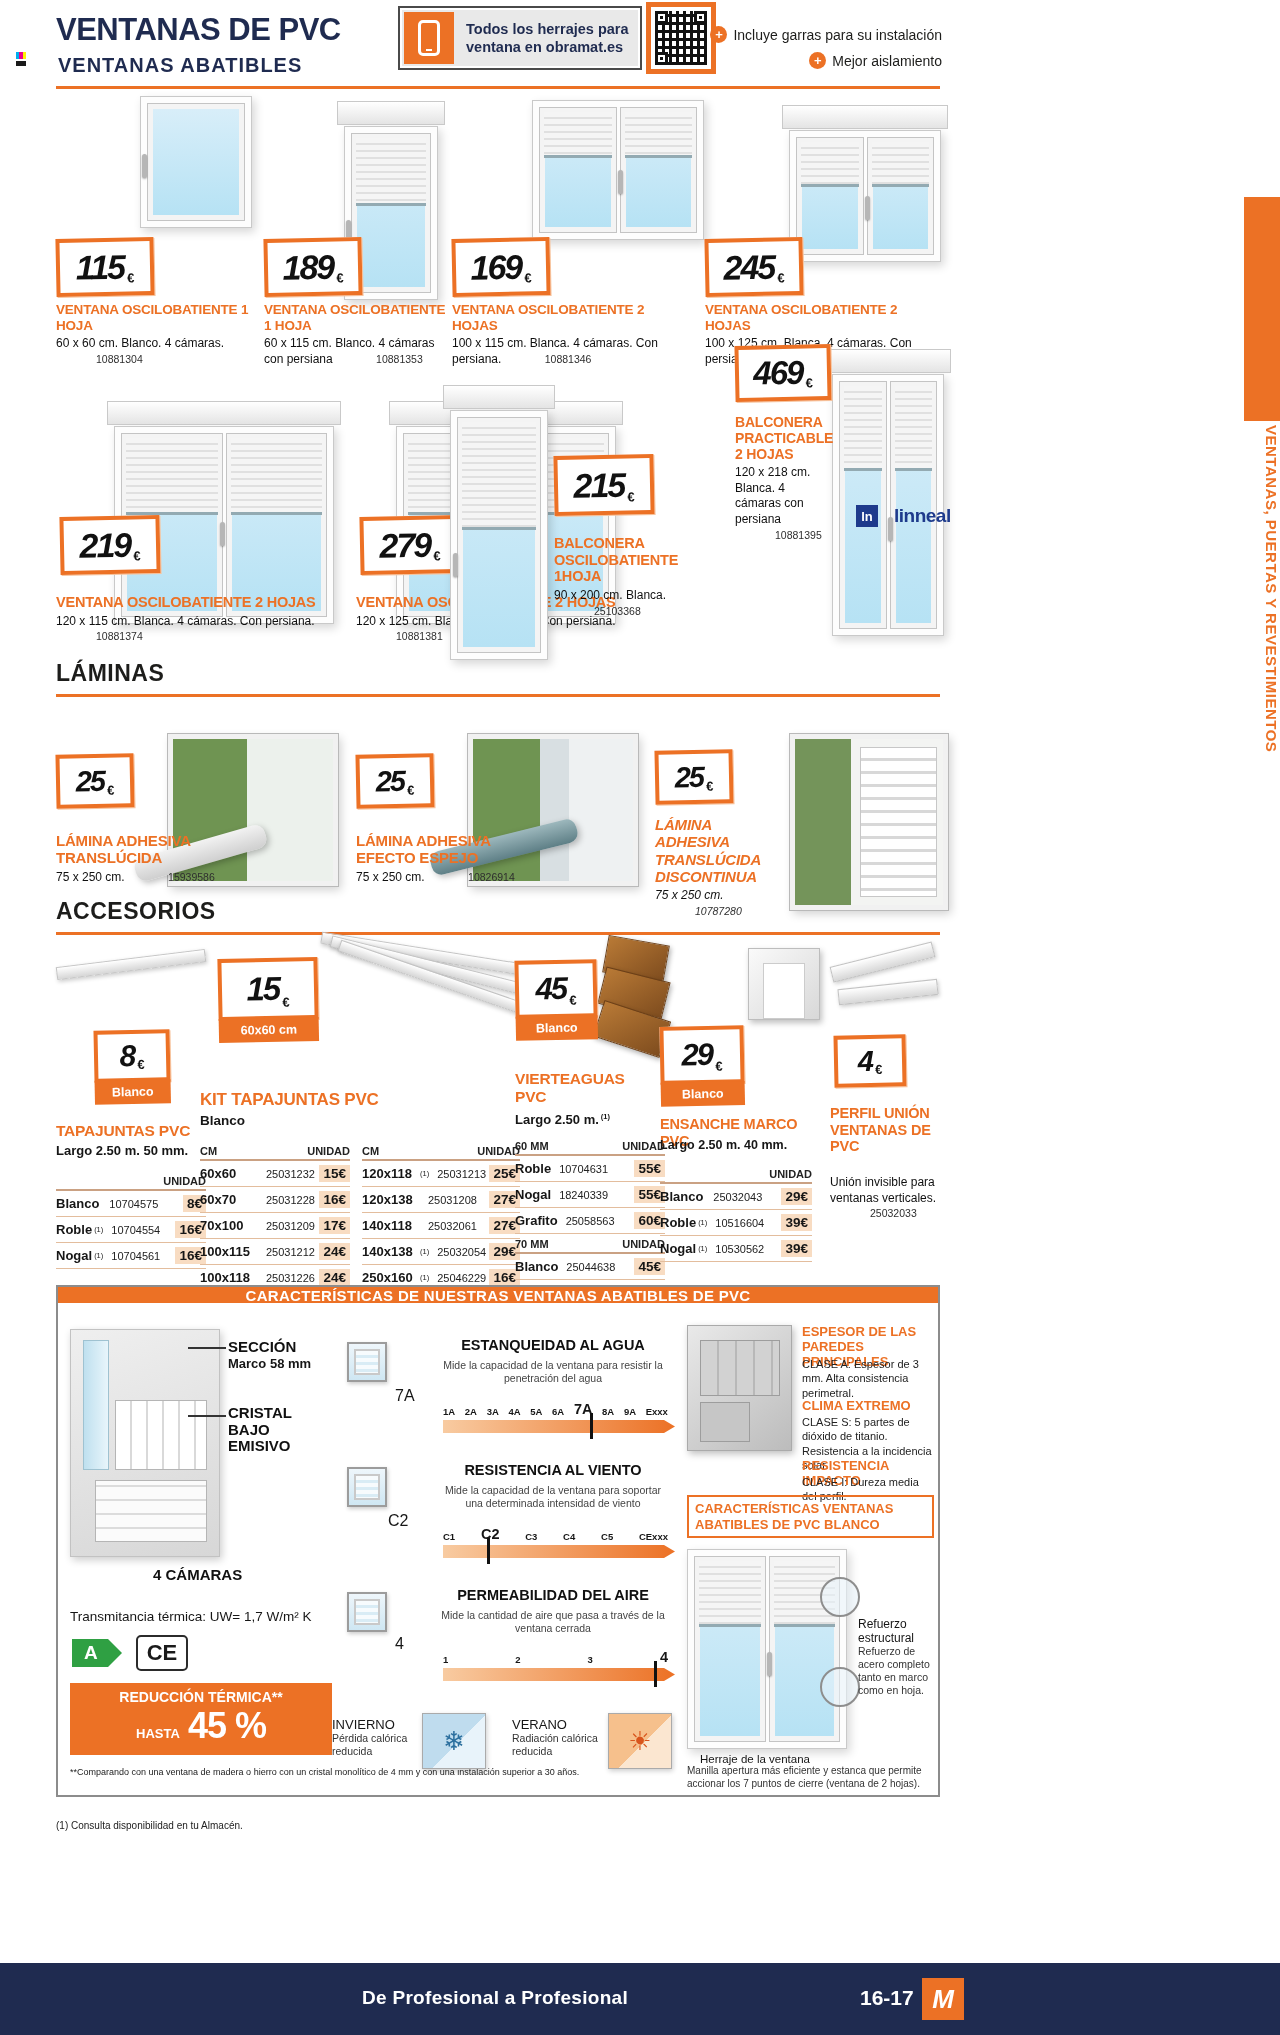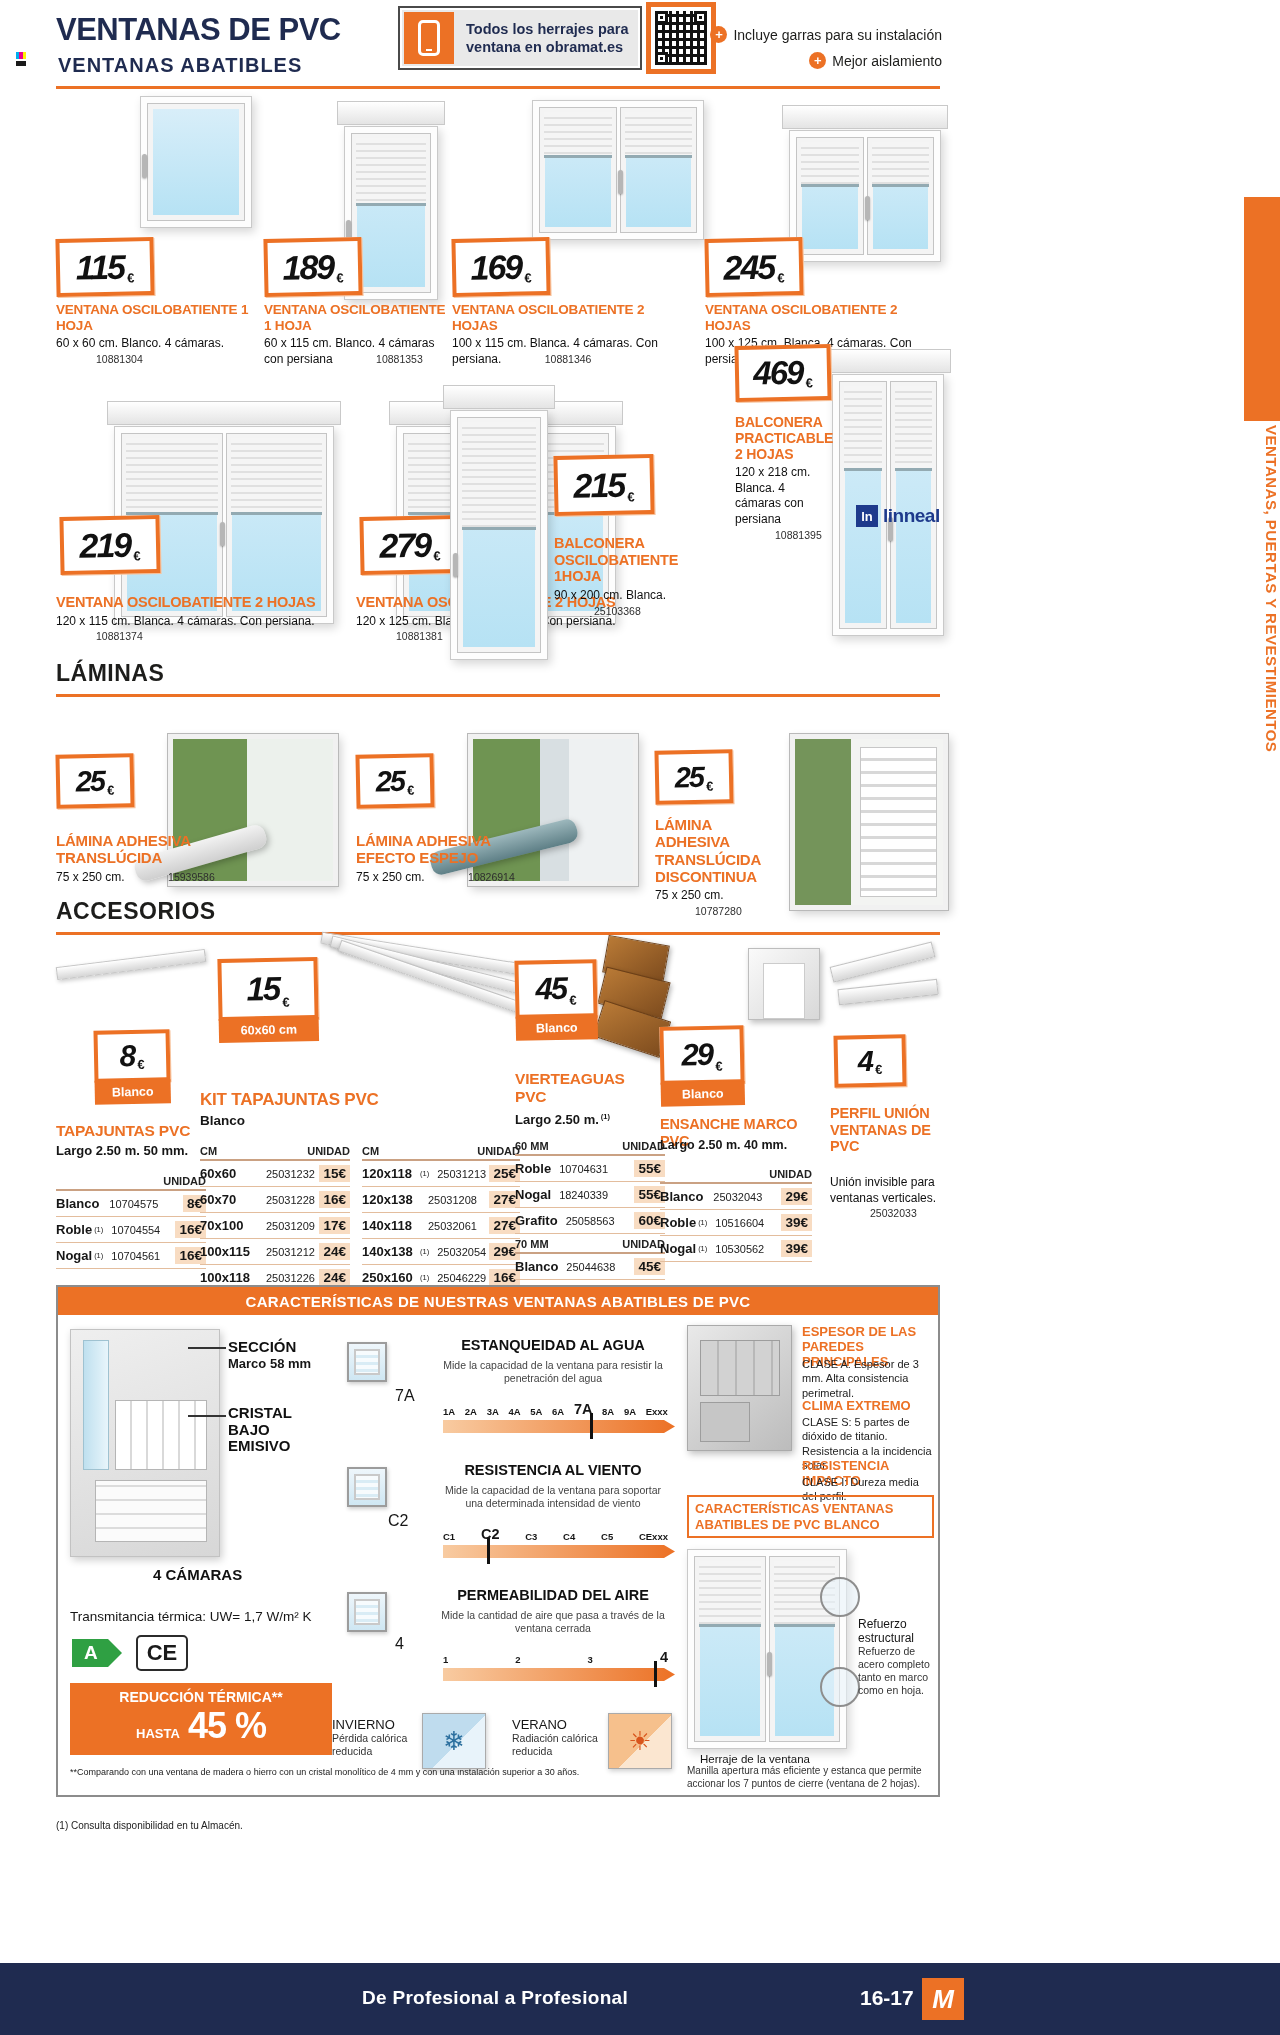--- a/index.html
+++ b/index.html
@@ -59,21 +59,21 @@
   
   .thead{display:flex;align-items:flex-end;font-size:11px;font-weight:bold;color:#222;border-bottom:2px solid #caa183;padding-bottom:2px;}
   .trow{display:flex;align-items:center;height:26px;border-bottom:1px solid var(--tline);}
   .tname{font-weight:bold;font-size:13px;}
   .tref{font-size:11px;color:#222;margin-left:8px;}
   .tprice{margin-left:auto;background:var(--peach);font-weight:800;font-size:13.5px;padding:1px 4px;}
   .sup{font-size:7.5px;vertical-align:super;margin-left:2px;}
 
   
   .fbox{position:absolute;border:2px solid #8c8c8c;background:#fff;}
-  .fhead{height:28px;background:var(--orange);color:#fff;font-weight:800;font-size:15px;display:flex;align-items:center;justify-content:center;letter-spacing:.3px;}
+  .fhead{height:16px;background:var(--orange);color:#fff;font-weight:800;font-size:15px;display:flex;align-items:center;justify-content:center;letter-spacing:.3px;}
   .flabel{font-weight:800;font-size:15px;color:#111;line-height:1.1;}
   .fsmall{font-size:10.5px;color:#333;line-height:1.25;}
   .stitle{font-weight:800;font-size:14.5px;color:#101010;text-align:center;}
   .sdesc{font-size:10.5px;color:#444;text-align:center;line-height:1.25;}
   .ticks{position:absolute;display:flex;justify-content:space-between;align-items:flex-end;font-size:9.5px;font-weight:bold;}
   .ticks .act{font-size:14.5px;}
   .sbar{position:absolute;height:13px;background:linear-gradient(90deg,#f8cba1,var(--orange));clip-path:polygon(0 0,calc(100% - 11px) 0,100% 50%,calc(100% - 11px) 100%,0 100%);}
   .marker{position:absolute;width:3px;background:#111;}
   .micon{position:absolute;width:40px;height:40px;border:2px solid #9c9c9c;background:linear-gradient(180deg,#eef6fb,#cfe7f3);box-shadow:1px 2px 4px rgba(0,0,0,.2);}
   .micon i{position:absolute;inset:5px;border:2px solid #c9c9c9;background:repeating-linear-gradient(180deg,#f7fbfd 0 4px,#d9ecf5 4px 7px);}
@@ -83,21 +83,21 @@
   .wblock{width:64px;height:56px;border:1px solid #aaa;display:flex;align-items:center;justify-content:center;font-size:26px;box-shadow:1px 2px 5px rgba(0,0,0,.2);}
   .energyA{width:50px;height:28px;background:#2FA043;color:#fff;font-weight:800;font-size:19px;display:flex;align-items:center;padding-left:12px;clip-path:polygon(0 0,72% 0,100% 50%,72% 100%,0 100%);}
   .cebox{width:52px;height:36px;border:2px solid #2b2b2b;border-radius:5px;display:flex;align-items:center;justify-content:center;font-size:22px;font-weight:bold;color:#1a1a1a;background:#fff;}
   .redbox{background:var(--orange);color:#fff;text-align:center;}
   .mag{position:absolute;border-radius:50%;border:2px solid #8e8e8e;background:rgba(232,243,249,.55);}
 
   
   .strip{position:absolute;background:linear-gradient(180deg,#ffffff,#d7d7d7);border:1px solid #c2c2c2;box-shadow:1px 2px 4px rgba(0,0,0,.2);}
   .wood{position:absolute;background:linear-gradient(135deg,#b97a36,#7e4c1e);border:1px solid #6b3f17;box-shadow:2px 2px 5px rgba(0,0,0,.3);}
 
-  .linneal{display:flex;align-items:center;gap:5px;}
+  .linneal{display:flex;align-items:center;gap:16px;}
   .linneal .sq{width:22px;height:22px;background:#1E3A8C;color:#fff;font-weight:bold;font-size:13px;display:flex;align-items:center;justify-content:center;}
   .linneal .tx{font-size:19px;font-weight:800;color:#1E3A8C;letter-spacing:-.5px;}
 
   .sidebar-band{position:absolute;left:1244px;top:197px;width:36px;height:224px;background:var(--orange);}
   .sidebar-text{position:absolute;left:1246px;top:425px;width:34px;height:560px;writing-mode:vertical-rl;color:var(--orange);font-weight:800;font-size:15px;letter-spacing:.5px;}
 
   .footer{position:absolute;left:0;top:1963px;width:1280px;height:72px;background:var(--navy);}
   .slogan{position:absolute;left:0;top:24px;width:990px;text-align:center;color:#fff;font-weight:800;font-size:19px;letter-spacing:.3px;}
   .pages{position:absolute;left:860px;top:23px;color:#fff;font-weight:800;font-size:21px;}
   .mlogo{position:absolute;left:922px;top:15px;width:42px;height:42px;background:var(--orange);color:#fff;font-weight:800;font-size:26px;display:flex;align-items:center;justify-content:center;font-style:italic;}
@@ -337,21 +337,21 @@
   </div>
 
   <div class="abs" style="left:655px;top:706px;width:290px;height:215px;">
     <div class="lam" style="left:135px;top:28px;width:158px;height:176px;background:linear-gradient(90deg,#74945a 0 38%,#f3f4f2 38%);">
       <div style="position:absolute;right:6px;top:8px;bottom:8px;width:52%;background:repeating-linear-gradient(180deg,#ffffff 0 10px,#d8d8d8 10px 13px);border:1px solid #c7c7c7;"></div>
     </div>
     <div class="price" style="left:0;top:44px;width:78px;height:54px;">
       <span class="n" style="font-size:29px;">25</span>
         <span class="e">€</span>
     </div>
-    <div class="abs" style="left:0;top:110px;width:130px;">
+    <div class="abs" style="left:0;top:110px;width:130px;font-style:italic;">
       <div class="ptitle" style="font-size:15px;">LÁMINA ADHESIVA TRANSLÚCIDA DISCONTINUA</div>
       <div class="pbody"><span class="b">75 x 250 cm.</span> <span class="pref">10787280</span></div>
     </div>
   </div>
 
   <div class="abs sect" style="left:56px;top:898px;">ACCESORIOS</div>
   <div class="rule" style="left:56px;top:932px;width:884px;"></div>
 
   <div class="abs" style="left:56px;top:940px;width:150px;height:340px;">
     <div class="strip" style="left:0;top:18px;width:150px;height:13px;transform:rotate(-7deg);"></div>

